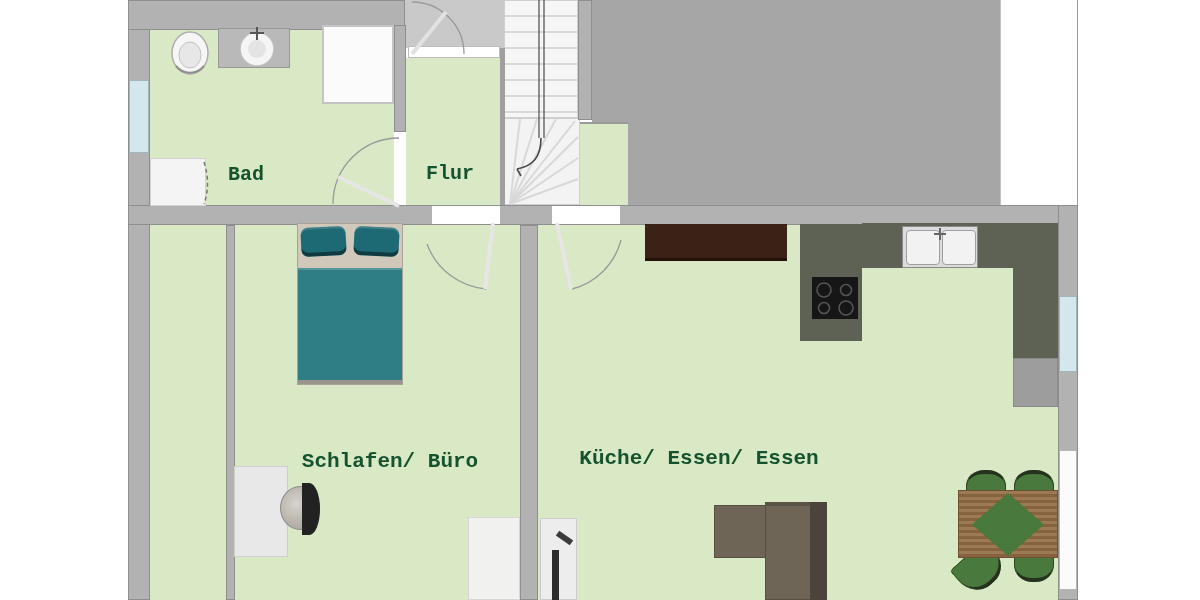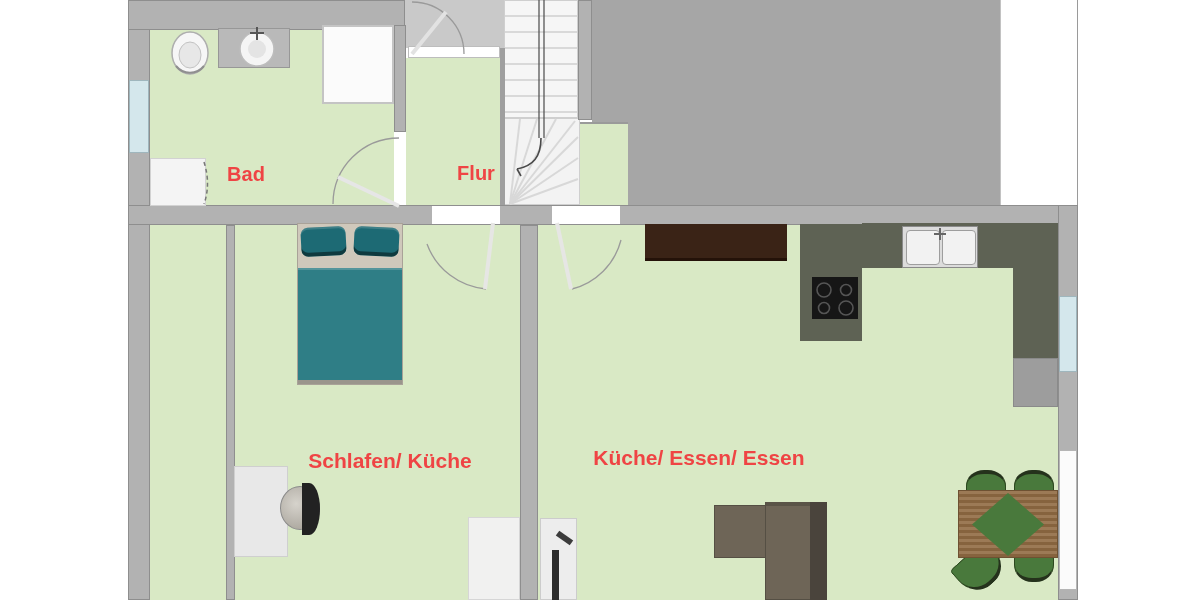--- a/index.html
+++ b/index.html
@@ -2,21 +2,21 @@
 <html style="--floor-green: #d9e9c5; --wall-gray: #b2b2b2; --wall-edge: #8e8e8e; --block-gray: #a6a6a6; --vestibule-gray: #c9c9c9; --window-blue: #d4e7ec; --bed-teal: #2f7e86; --pillow-teal: #1d6a74; --headboard-beige: #cfc8bb; --counter-olive: #5e6254; --sideboard-brown: #3a2316; --sofa-taupe: #6e6557; --sofa-dark: #4a443c; --table-wood: #916b43; --chair-green: #49793c; --chair-dark: #25321c; --cooktop-black: #161616;"><head>
 <meta charset="utf-8">
 <style>
   html,body{margin:0;padding:0;background:#fff;}
   #plan{position:relative;width:1200px;height:600px;background:#ffffff;overflow:hidden;
         font-family:"Liberation Sans", sans-serif;}
   .abs{position:absolute;}
   .floor{background:var(--floor-green);}
   .wall{background:var(--wall-gray);border:1px solid var(--wall-edge);box-sizing:border-box;}
   .opening{background:#ffffff;}
-  .label{color:#ef4444;font-weight:700;transform:translate(-50%,-50%);white-space:nowrap;}
+  .label{color:#14532d;font-weight:700;transform:translate(-50%,-50%);white-space:nowrap;font-family:Liberation Mono, monospace;}
   .window-blue{background:var(--window-blue);border:1px solid #9fb6bd;box-sizing:border-box;}
   .window-white{background:#fbfbfb;border:1px solid #b5b5b5;box-sizing:border-box;}
   .stairs{background:#f4f4f4;border:1px solid #cfcfcf;box-sizing:border-box;
     background-image:repeating-linear-gradient(180deg,#f6f6f6 0 14px,#d9d9d9 14px 16px);}
   .winders{background:#f3f3f3;border:1px solid #cfcfcf;box-sizing:border-box;}
   .pillow{position:absolute;background:var(--pillow-teal);border-radius:7px;
     box-shadow:inset 0 -4px 0 rgba(0,0,0,.45), inset 0 2px 0 rgba(255,255,255,.15);}
   .chair{position:absolute;background:var(--chair-green);border:1px solid #2c481f;box-sizing:border-box;}
   .chair.top{border-top:4px solid var(--chair-dark);border-radius:45% 45% 10% 10% / 65% 65% 10% 10%;}
   .chair.bottom{border-bottom:4px solid var(--chair-dark);border-radius:10% 10% 45% 45% / 10% 10% 65% 65%;}
@@ -154,17 +154,17 @@
       <circle cx="824" cy="290" r="7"></circle>
         <circle cx="846" cy="290" r="5.5"></circle>
       <circle cx="824" cy="308" r="5.5"></circle>
         <circle cx="846" cy="308" r="7"></circle>
     </g>
 
     <path d="M204 162 q7 22 0 42" fill="none" stroke="#777" stroke-width="1.5" stroke-dasharray="4 3"></path>
   </svg>
 
   <div class="abs label" style="left:246px;top:174px;font-size:20px;z-index:6;">Bad</div>
-  <div class="abs label" style="left:476px;top:173px;font-size:20px;z-index:6;">Flur</div>
-  <div class="abs label" style="left:390px;top:461px;font-size:21px;z-index:6;">Schlafen/ Küche</div>
+  <div class="abs label" style="left:450px;top:173px;font-size:20px;z-index:6;">Flur</div>
+  <div class="abs label" style="left:390px;top:461px;font-size:21px;z-index:6;">Schlafen/ Büro</div>
   <div class="abs label" style="left:699px;top:458px;font-size:21px;z-index:6;">Küche/ Essen/ Essen</div>
 
 </div>
 
 </body></html>

